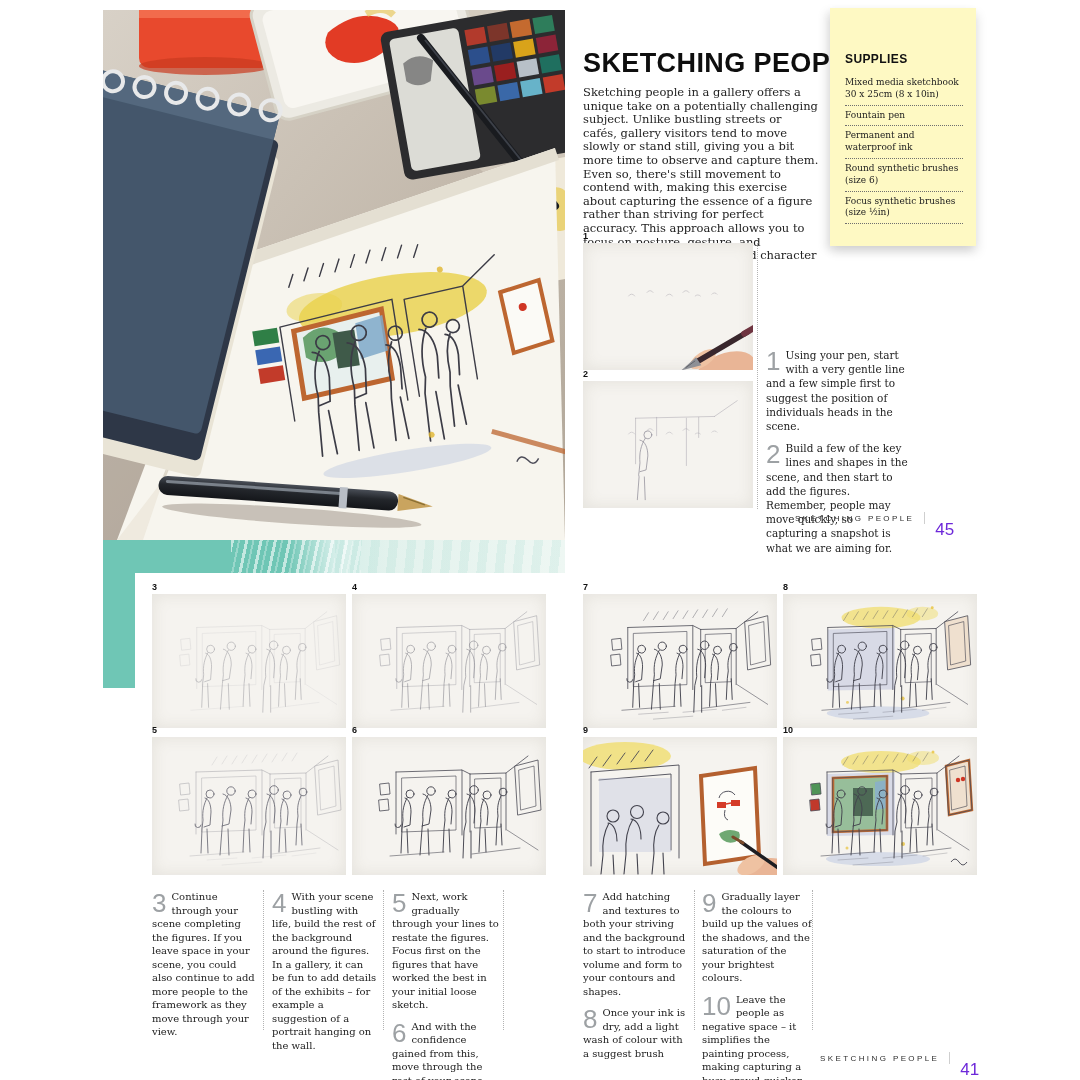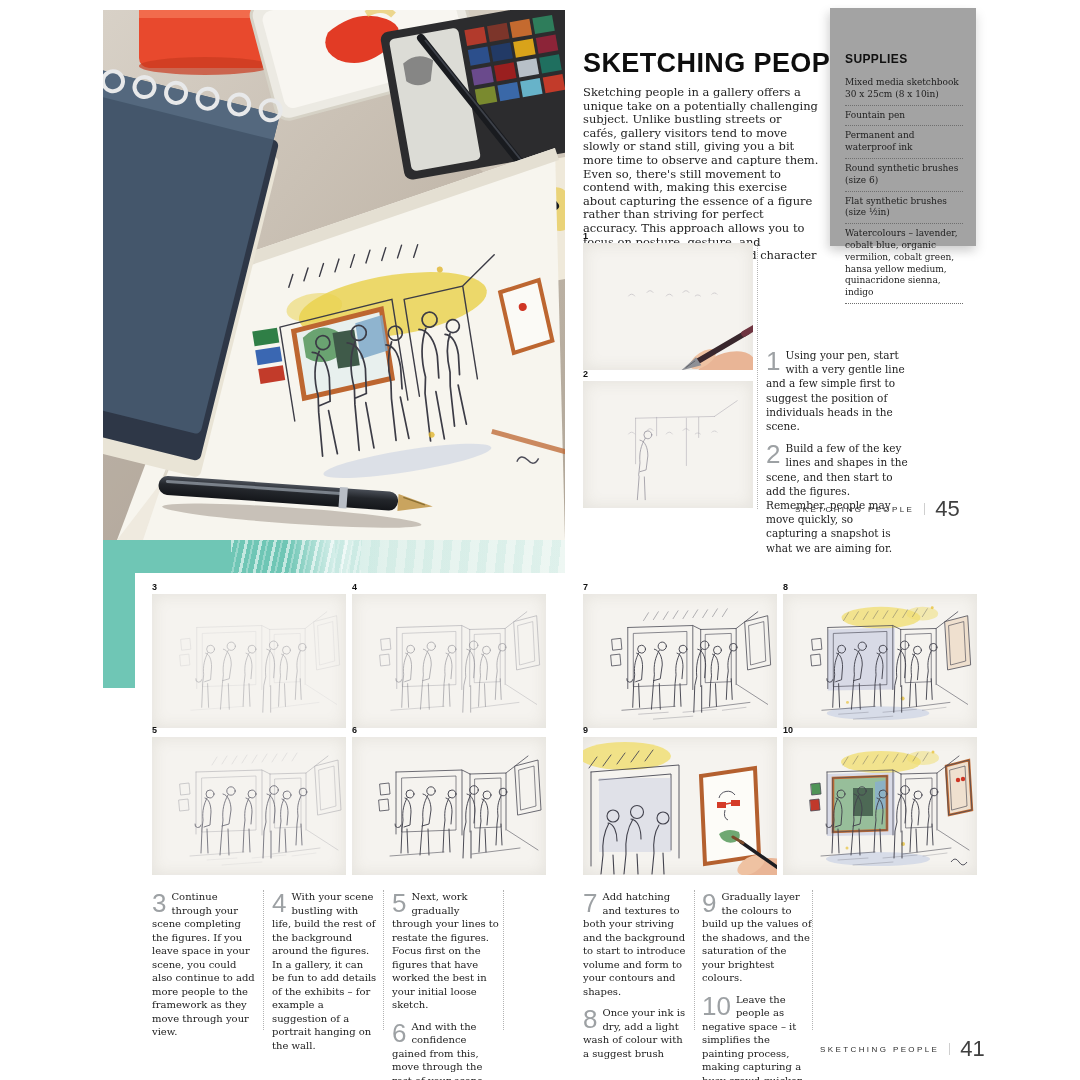--- a/index.html
+++ b/index.html
@@ -17,39 +17,39 @@
   .teal-band .streaks{position:absolute;left:128px;top:0;width:130px;height:100%;
     background:repeating-linear-gradient(102deg,rgba(255,255,255,.6) 0 3px,transparent 3px 7px,rgba(255,255,255,.3) 7px 9px,transparent 9px 14px);}
   .teal-band .streaks2{position:absolute;right:0;top:0;width:230px;height:100%;
     background:repeating-linear-gradient(96deg,rgba(111,198,181,.12) 0 9px,transparent 9px 18px);}
   .teal-sq{left:103px;top:540px;width:32px;height:148px;background:#6fc6b5;}
 
   
   .title{font-family:"Liberation Sans",sans-serif;font-weight:800;font-size:27px;letter-spacing:.4px;color:#0e0e0e;white-space:nowrap;}
   .intro{font-size:11.5px;line-height:13.6px;color:#222;text-align:left;}
 
-  .supplies{background:#a3a3a3;box-shadow:-4px 4px 9px rgba(0,0,0,.10),2px 6px 10px rgba(0,0,0,.10);
+  .supplies{background:#fef9c3;box-shadow:-4px 4px 9px rgba(0,0,0,.10),2px 6px 10px rgba(0,0,0,.10);
     padding:44px 13px 12px 15px;box-sizing:border-box;}
   .supplies h3{margin:0 0 7px 0;font-family:"Liberation Sans",sans-serif;font-size:12px;font-weight:800;letter-spacing:.4px;color:#111;}
   .sup-item{font-size:9px;line-height:11.8px;color:#222;padding:4px 0;border-bottom:1px dotted #6f6f6f;}
 
   .fig-label{font-family:"Liberation Sans",sans-serif;font-size:9px;font-weight:700;color:#111;}
   .step-img{background:#f5f3ef;box-shadow:inset 0 0 16px rgba(120,110,95,.14);}
   .step-img svg{display:block;width:100%;height:100%;}
 
   .vdot{border-left:1px dotted #b3b3b3;width:0;}
 
   .cap{font-size:10px;line-height:13.5px;color:#222;}
   .cap12{font-size:10.5px;line-height:14.2px;}
   .cap-block{overflow:hidden;margin-bottom:8px;}
   .cap-num{float:left;font-family:"Liberation Sans",sans-serif;font-weight:400;font-size:26px;line-height:24px;color:#9da1a4;margin:1px 5px 0 0;}
 
   .footer{display:flex;align-items:center;gap:10px;font-family:"Liberation Sans",sans-serif;}
   .run-head{font-size:8px;letter-spacing:2.4px;color:#2d2d2d;font-weight:500;}
-  .folio{font-size:22px;color:#404040;}
+  .folio{font-size:17px;color:#6d28d9;margin-top:24px;}
   .foot-rule{width:1px;height:12px;background:#cfcfcf;}
 </style>
 </head>
 <body>
 
 <div id="canvas">
 
   <svg width="0" height="0" style="position:absolute" aria-hidden="true">
     <defs>
       <g id="sk-heads" fill="none" stroke-linecap="round">
@@ -273,22 +273,21 @@
 
   <div class="abs title" style="left:583px;top:48px;">SKETCHING PEOPLE</div>
   <div class="abs intro" style="left:583px;top:86px;width:236px;">Sketching people in a gallery offers a unique take on a potentially challenging subject. Unlike bustling streets or cafés, gallery visitors tend to move slowly or stand still, giving you a bit more time to observe and capture them. Even so, there's still movement to contend with, making this exercise about capturing the essence of a figure rather than striving for perfect accuracy. This approach allows you to focus on posture, gesture, and atmosphere, bringing life and character to the scene.</div>
 
   <div class="abs supplies" style="left:830px;top:8px;width:146px;height:238px;">
     <h3>SUPPLIES</h3>
     <div class="sup-item">Mixed media sketchbook 30 x 25cm (8 x 10in)</div>
     <div class="sup-item">Fountain pen</div>
     <div class="sup-item">Permanent and waterproof ink</div>
     <div class="sup-item">Round synthetic brushes (size 6)</div>
-    <div class="sup-item">Flat synthetic brushes (size ½in)</div>
-    <div class="sup-item">Watercolours – lavender, cobalt blue, organic vermilion, cobalt green, hansa yellow medium, quinacridone sienna, indigo</div>
+    <div class="sup-item">Focus synthetic brushes (size ½in)</div>
   </div>
 
   <div class="abs fig-label" style="left:583px;top:231px;">1</div>
   <div class="abs step-img" style="left:583px;top:243px;width:170px;height:127px;">
     <svg viewBox="0 0 194 136">
       <use href="#sk-heads" xlink:href="#sk-heads" stroke="#9b97a0" stroke-width=".8" opacity=".55"></use>
       <use href="#sk-penhand" xlink:href="#sk-penhand"></use>
     </svg>
   </div>
   <div class="abs fig-label" style="left:583px;top:369px;">2</div>

